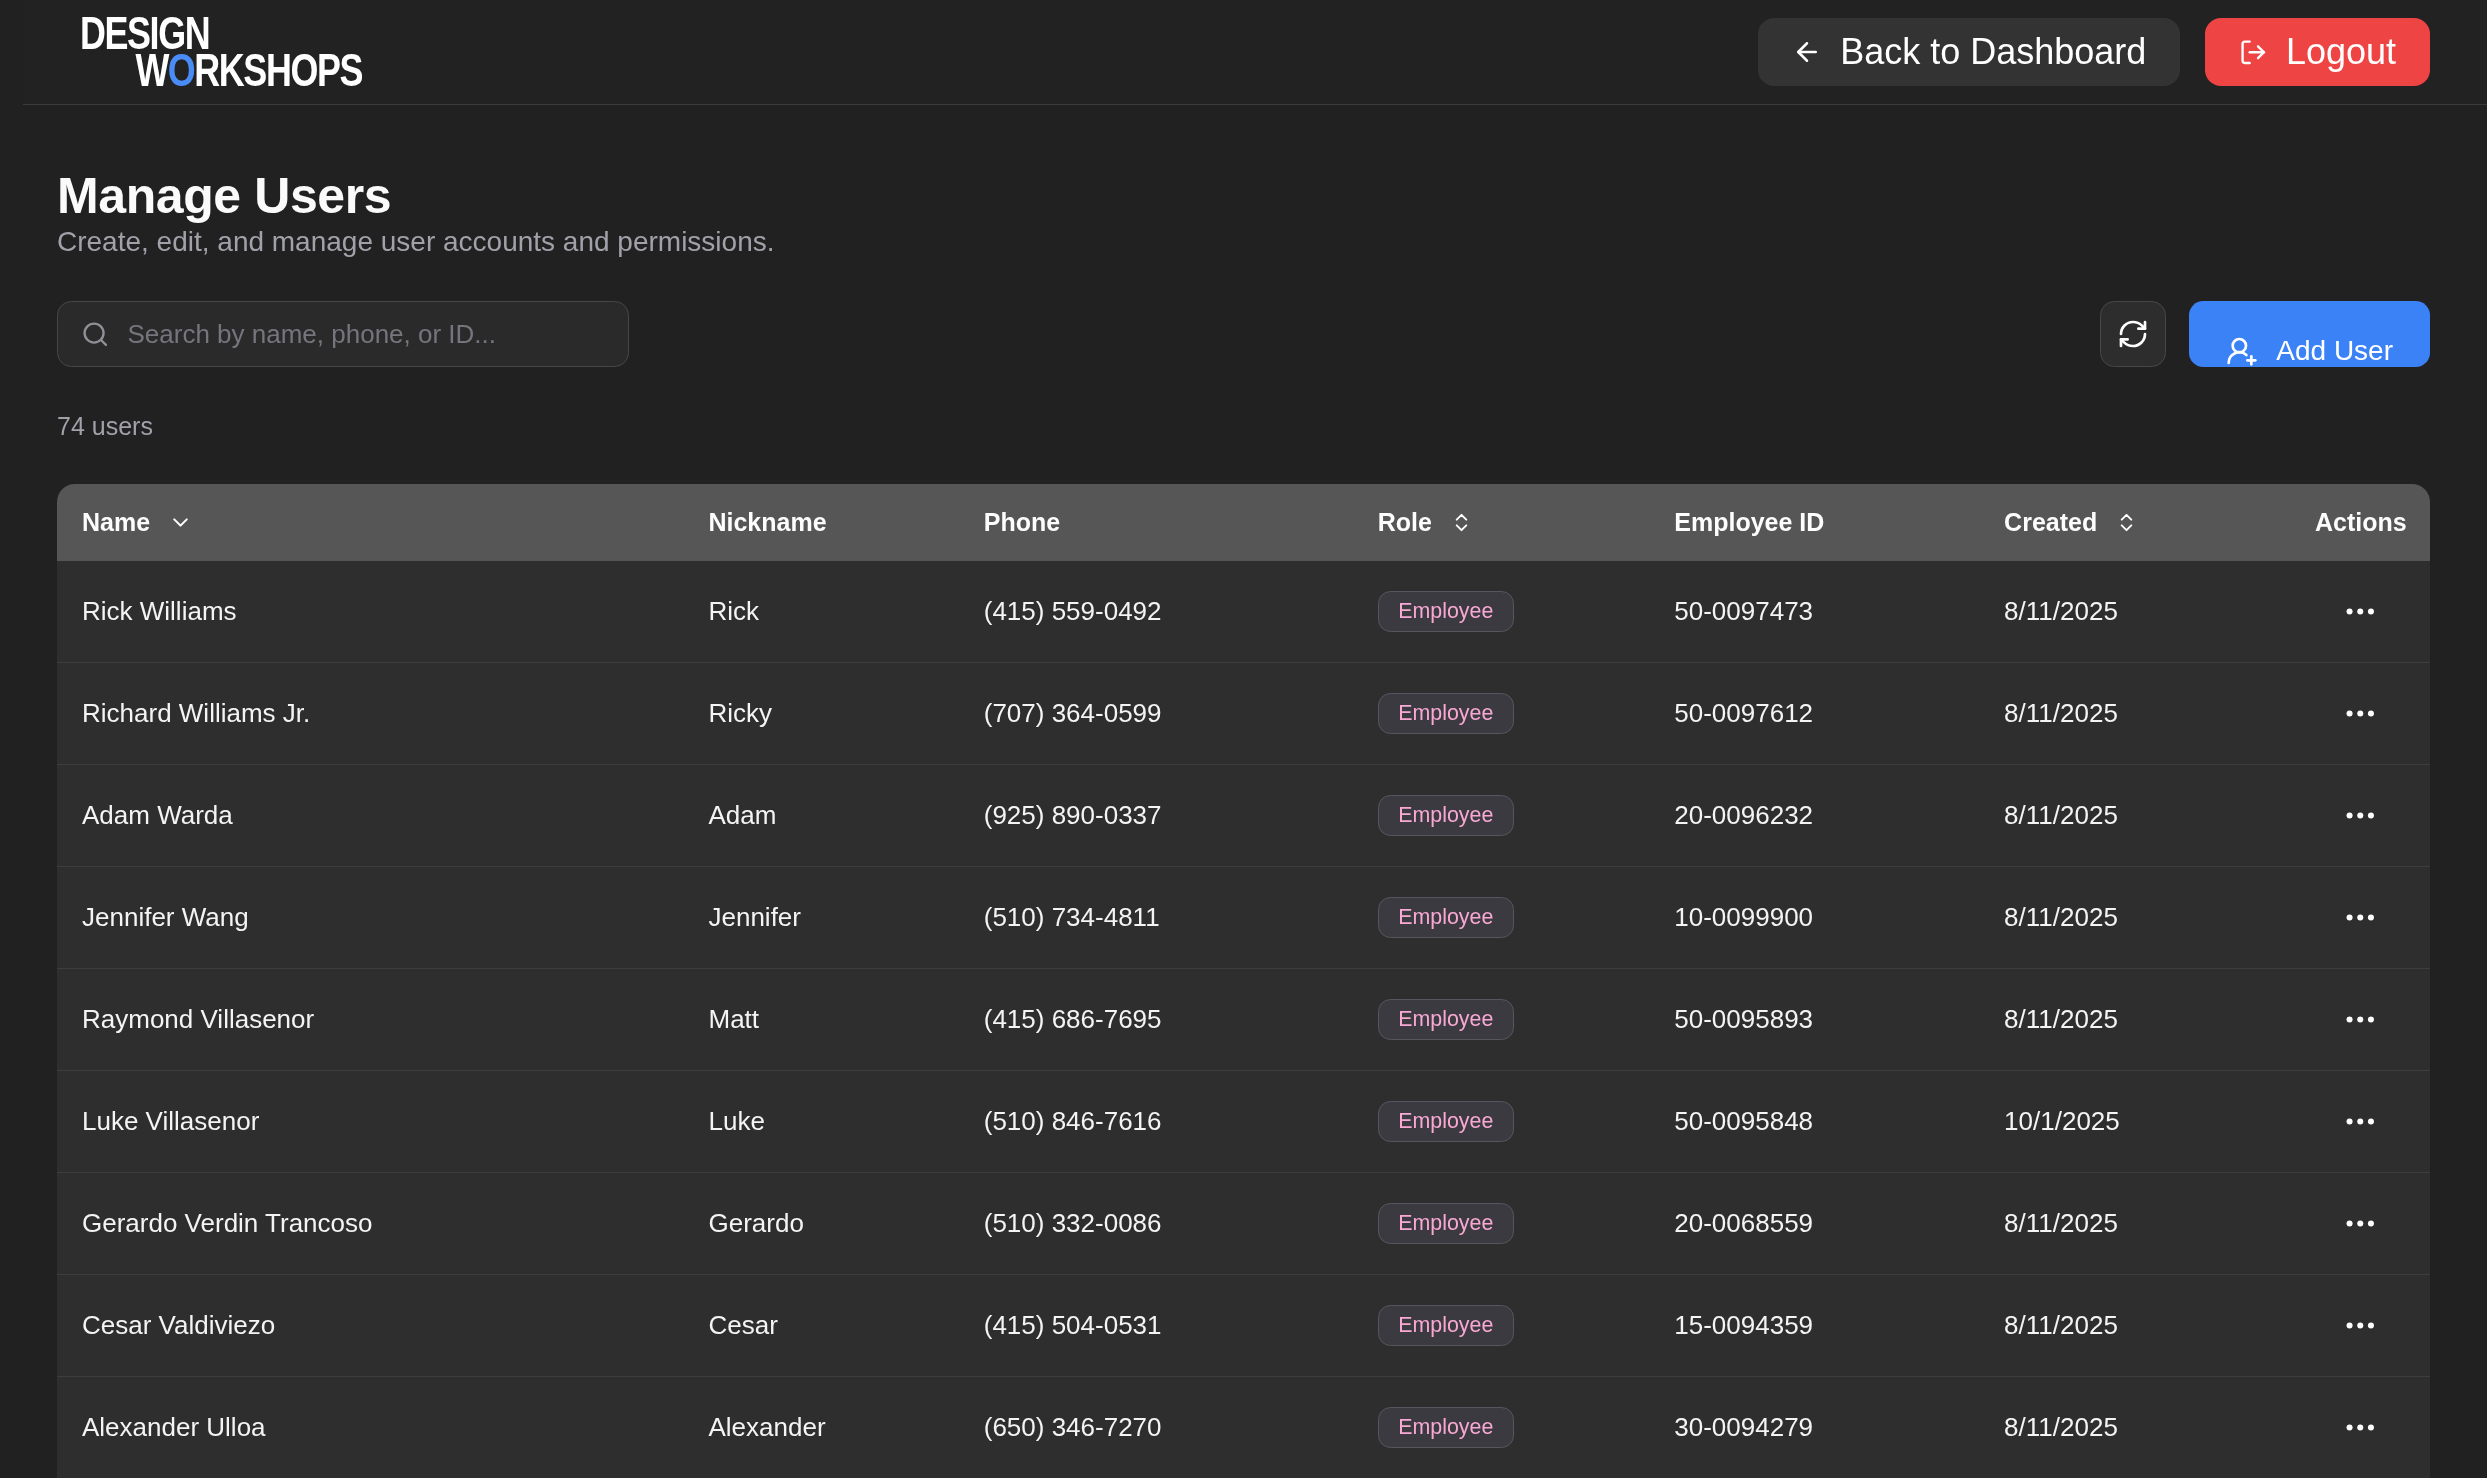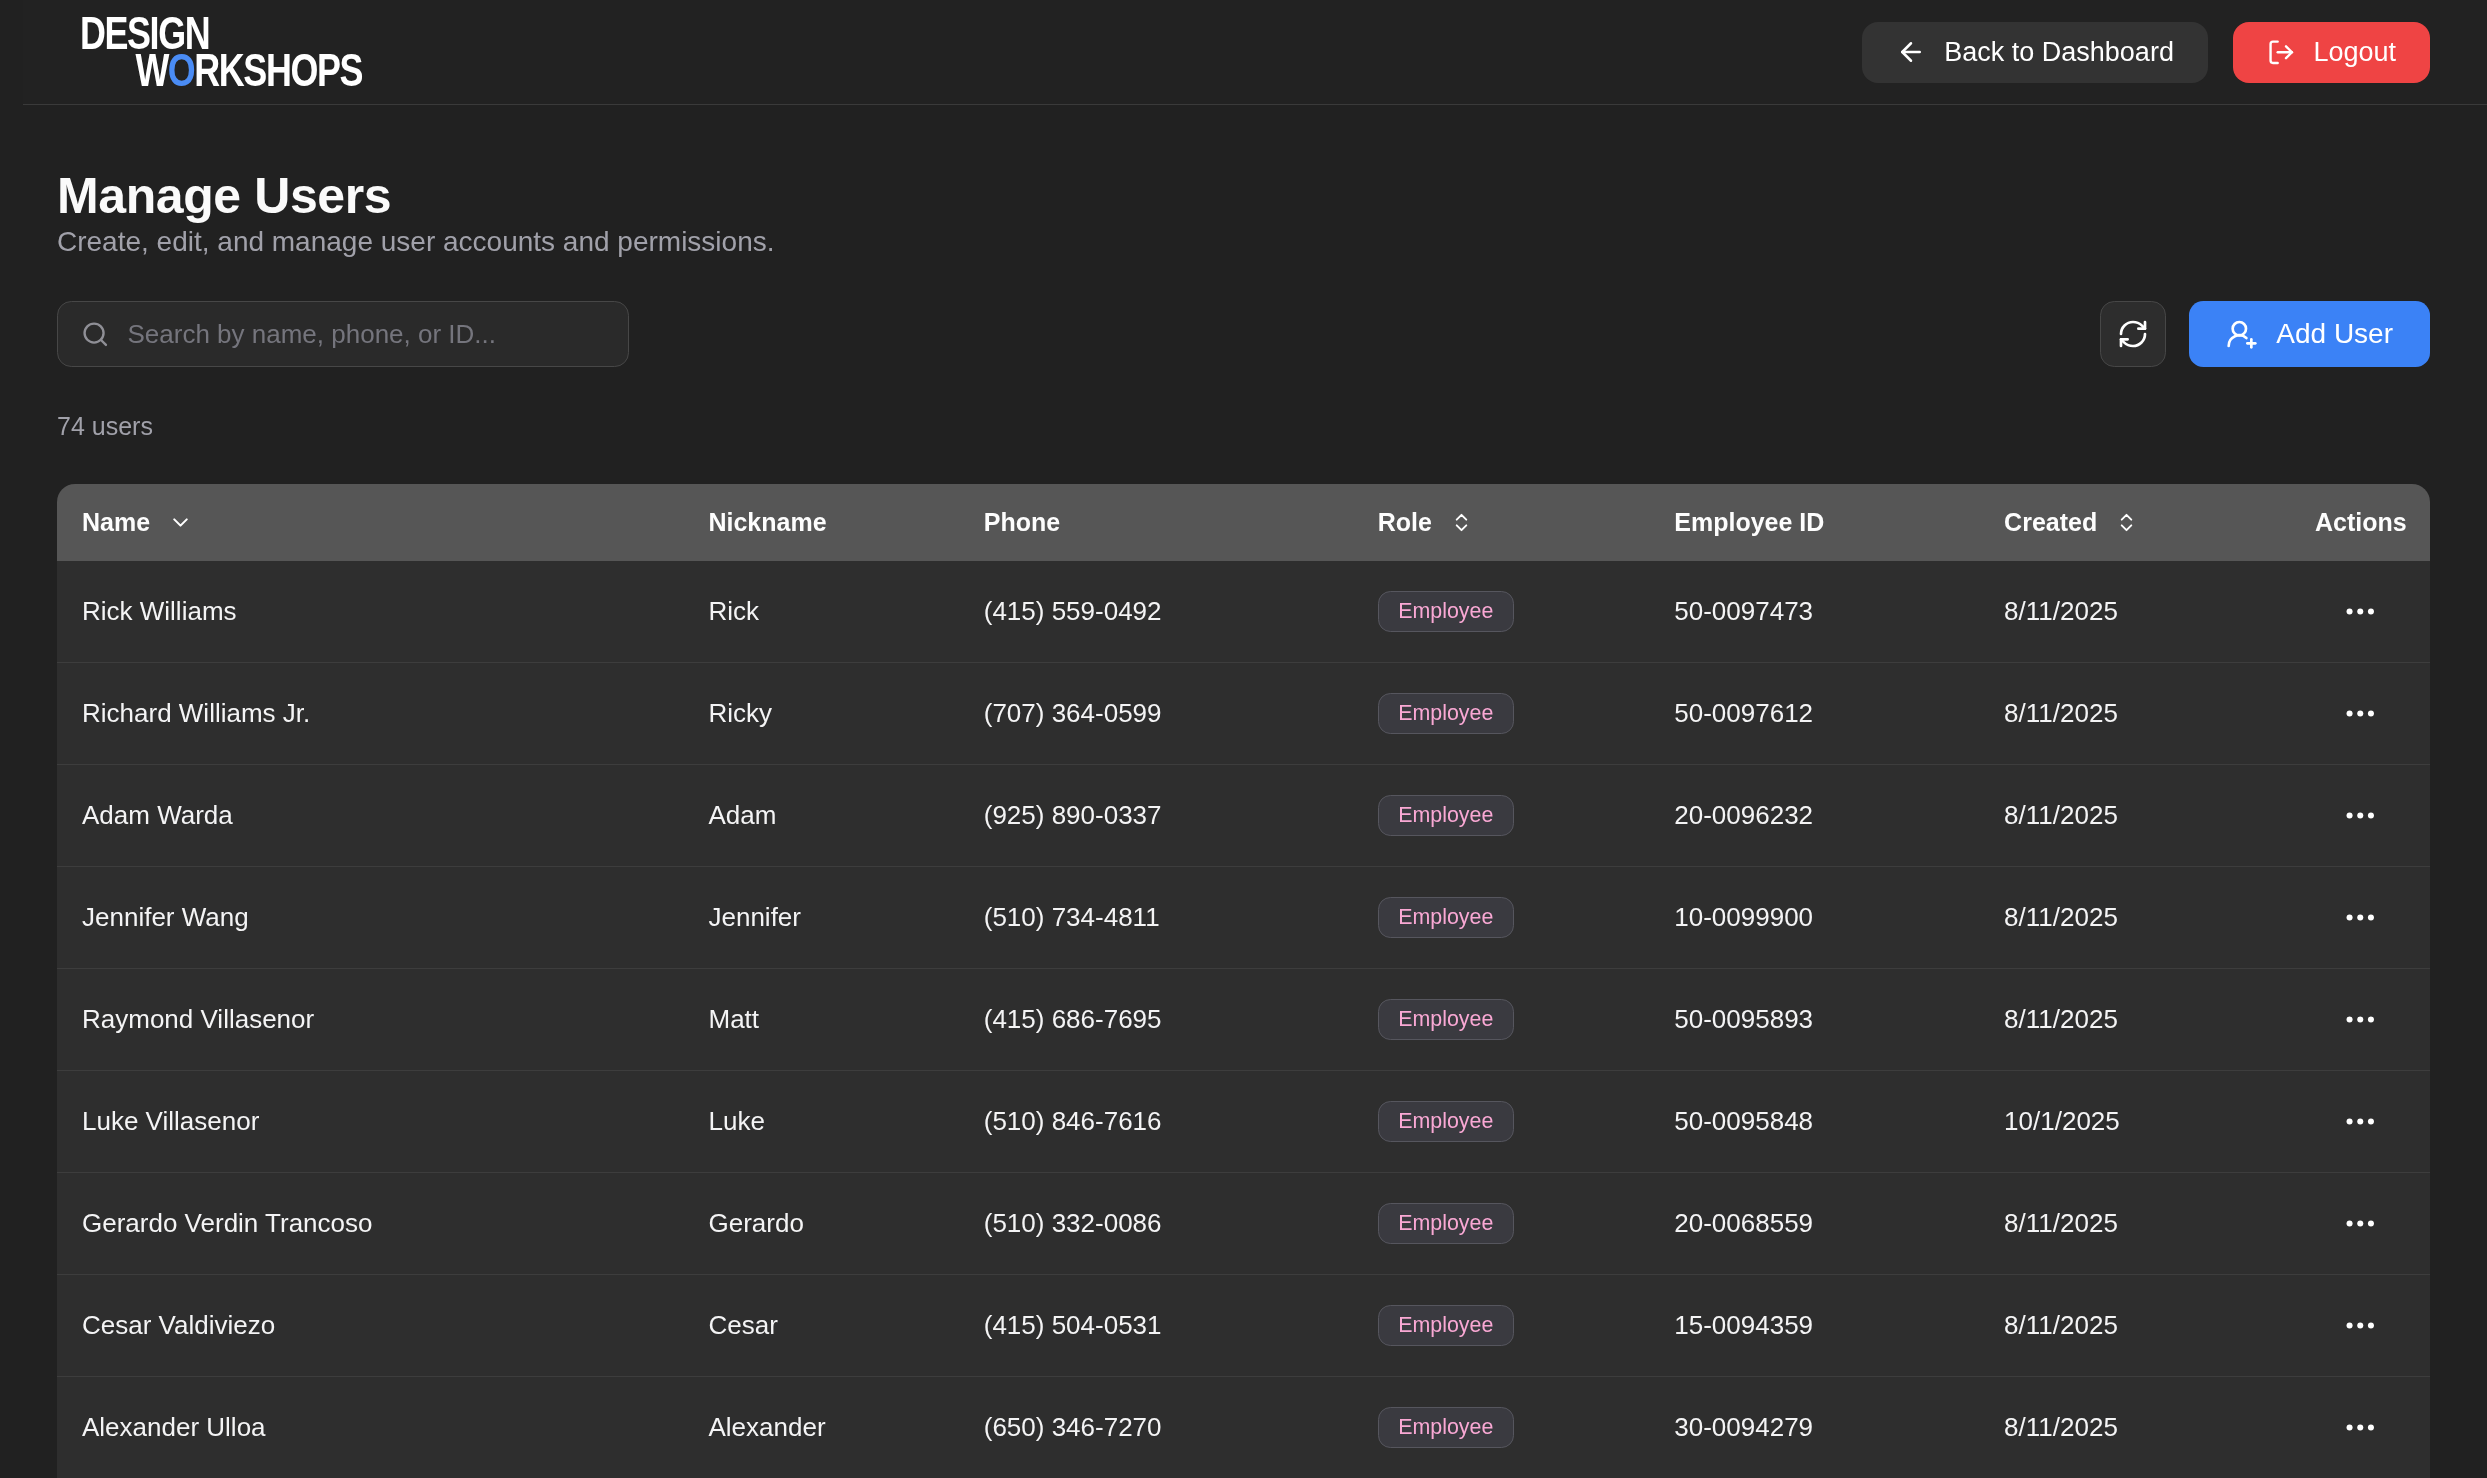--- a/index.html
+++ b/index.html
@@ -18,21 +18,21 @@
   .logo {
     font-weight:700; font-size:46px; line-height:37px; letter-spacing:-1.8px;
     transform:scaleX(0.78); transform-origin:left center; color:#ffffff;
   }
   .logo .line2 { display:block; margin-left:71px; }
   .logo .o-blue { color:#4a8cf5; }
   .topbar-actions { display:flex; align-items:center; gap:25px; }
   .btn {
     display:inline-flex; align-items:center; gap:18px;
     border:none; cursor:pointer; color:#ffffff;
-    font-family:inherit; font-size:27px; border-radius:16px; height:61px;
+    font-family:inherit; font-size:36px; border-radius:16px; height:68px;
     white-space:nowrap;
   }
   .btn svg { flex:0 0 auto; }
   .btn-back { background:#333333; padding:0 34px; }
   .btn-logout { background:#ef4444; padding:0 34px; }
 
   
   .main { padding:0 57px; }
   .page-title { margin-top:62px; font-size:50px; line-height:59px; font-weight:700; letter-spacing:-0.4px; }
   .page-subtitle { font-size:28px; line-height:32px; color:#a1a1aa; }
@@ -48,21 +48,21 @@
     color:#e5e5e5; font-size:26px; font-family:inherit;
   }
   .search-input::placeholder { color:#75757d; }
   .controls-right { display:flex; align-items:center; gap:23px; }
   .btn-refresh {
     width:66px; height:66px; background:#2d2d2d;
     border:1.8px solid #474747; border-radius:14.3px;
     display:flex; align-items:center; justify-content:center;
     cursor:pointer; color:#ffffff;
   }
-  .btn-add { background:#3b82f6; padding:0 37px; height:66px; border-radius:14.3px; font-size:28px; }
+  .btn-add { background:#3b82f6; padding:0 37px; height:66px; border-radius:14.3px; font-size:28px;align-items:flex-end; }
 
   .user-count { margin-top:45px; font-size:25px; color:#a1a1aa; }
 
   
   .table { margin-top:43px; border-radius:18px 18px 0 0; overflow:hidden; }
   .row {
     display:grid;
     grid-template-columns:26.4% 11.6% 16.6% 12.5% 13.9% 13.1% 1fr;
     align-items:center;
   }

